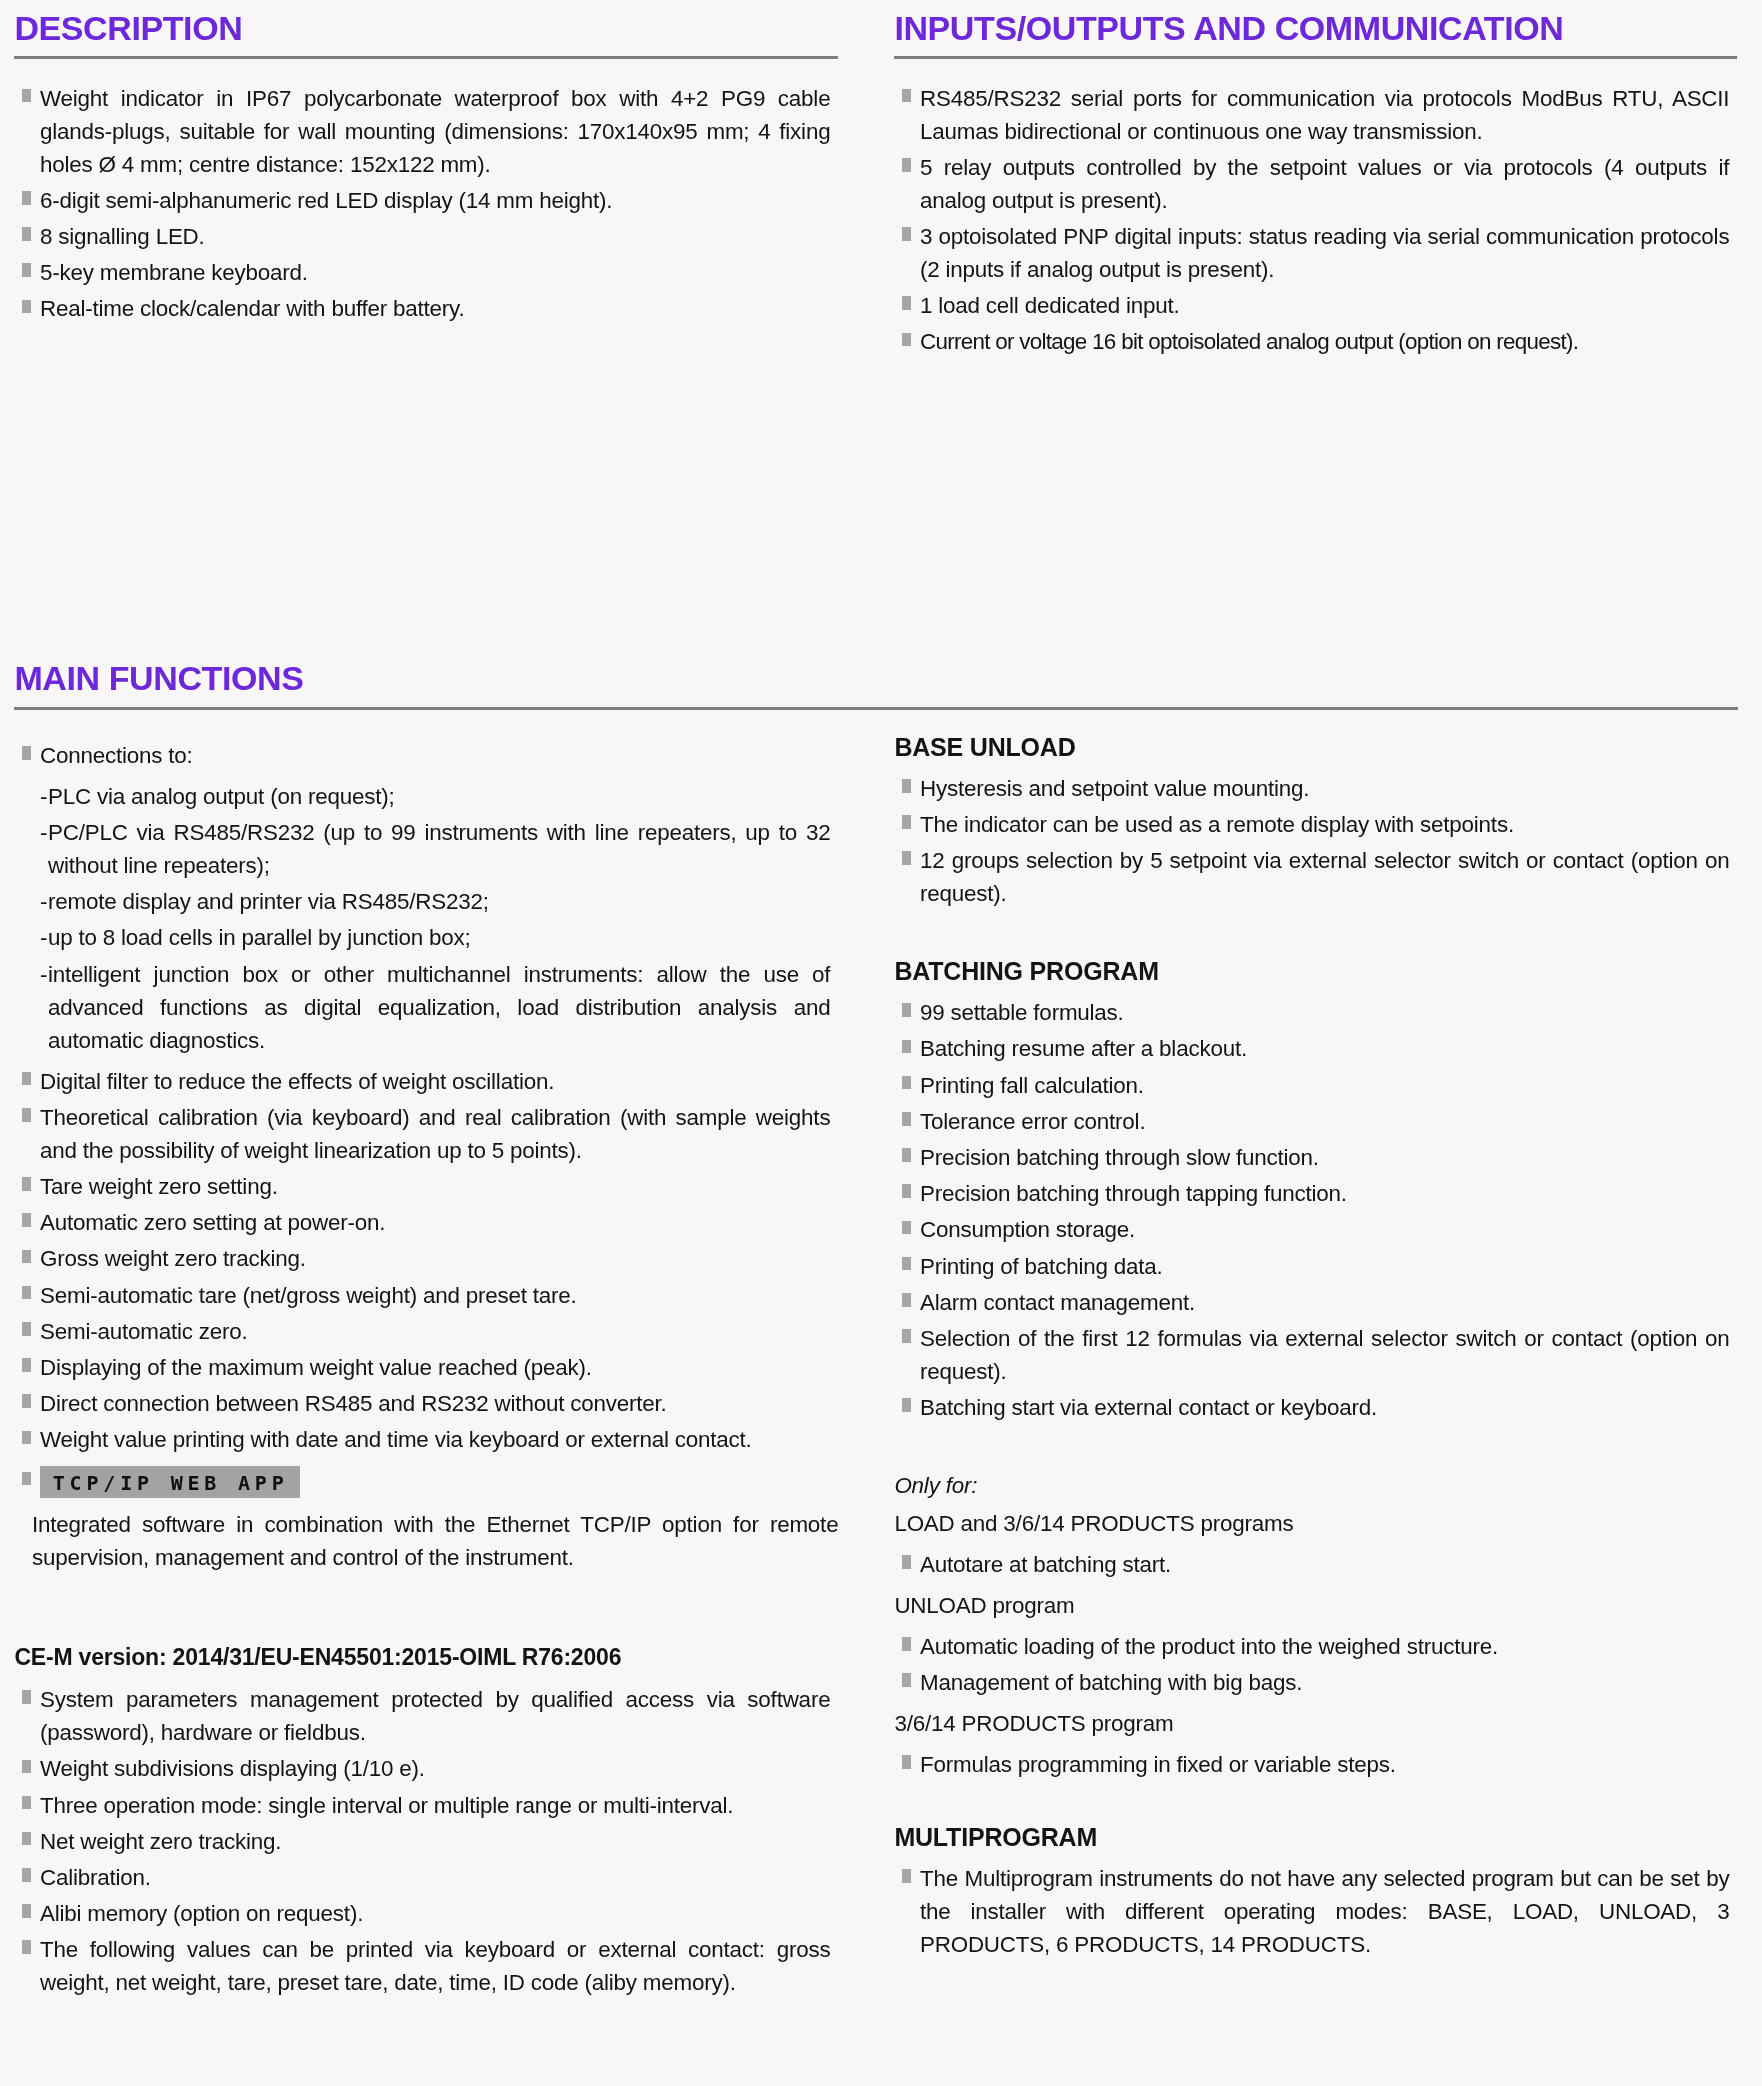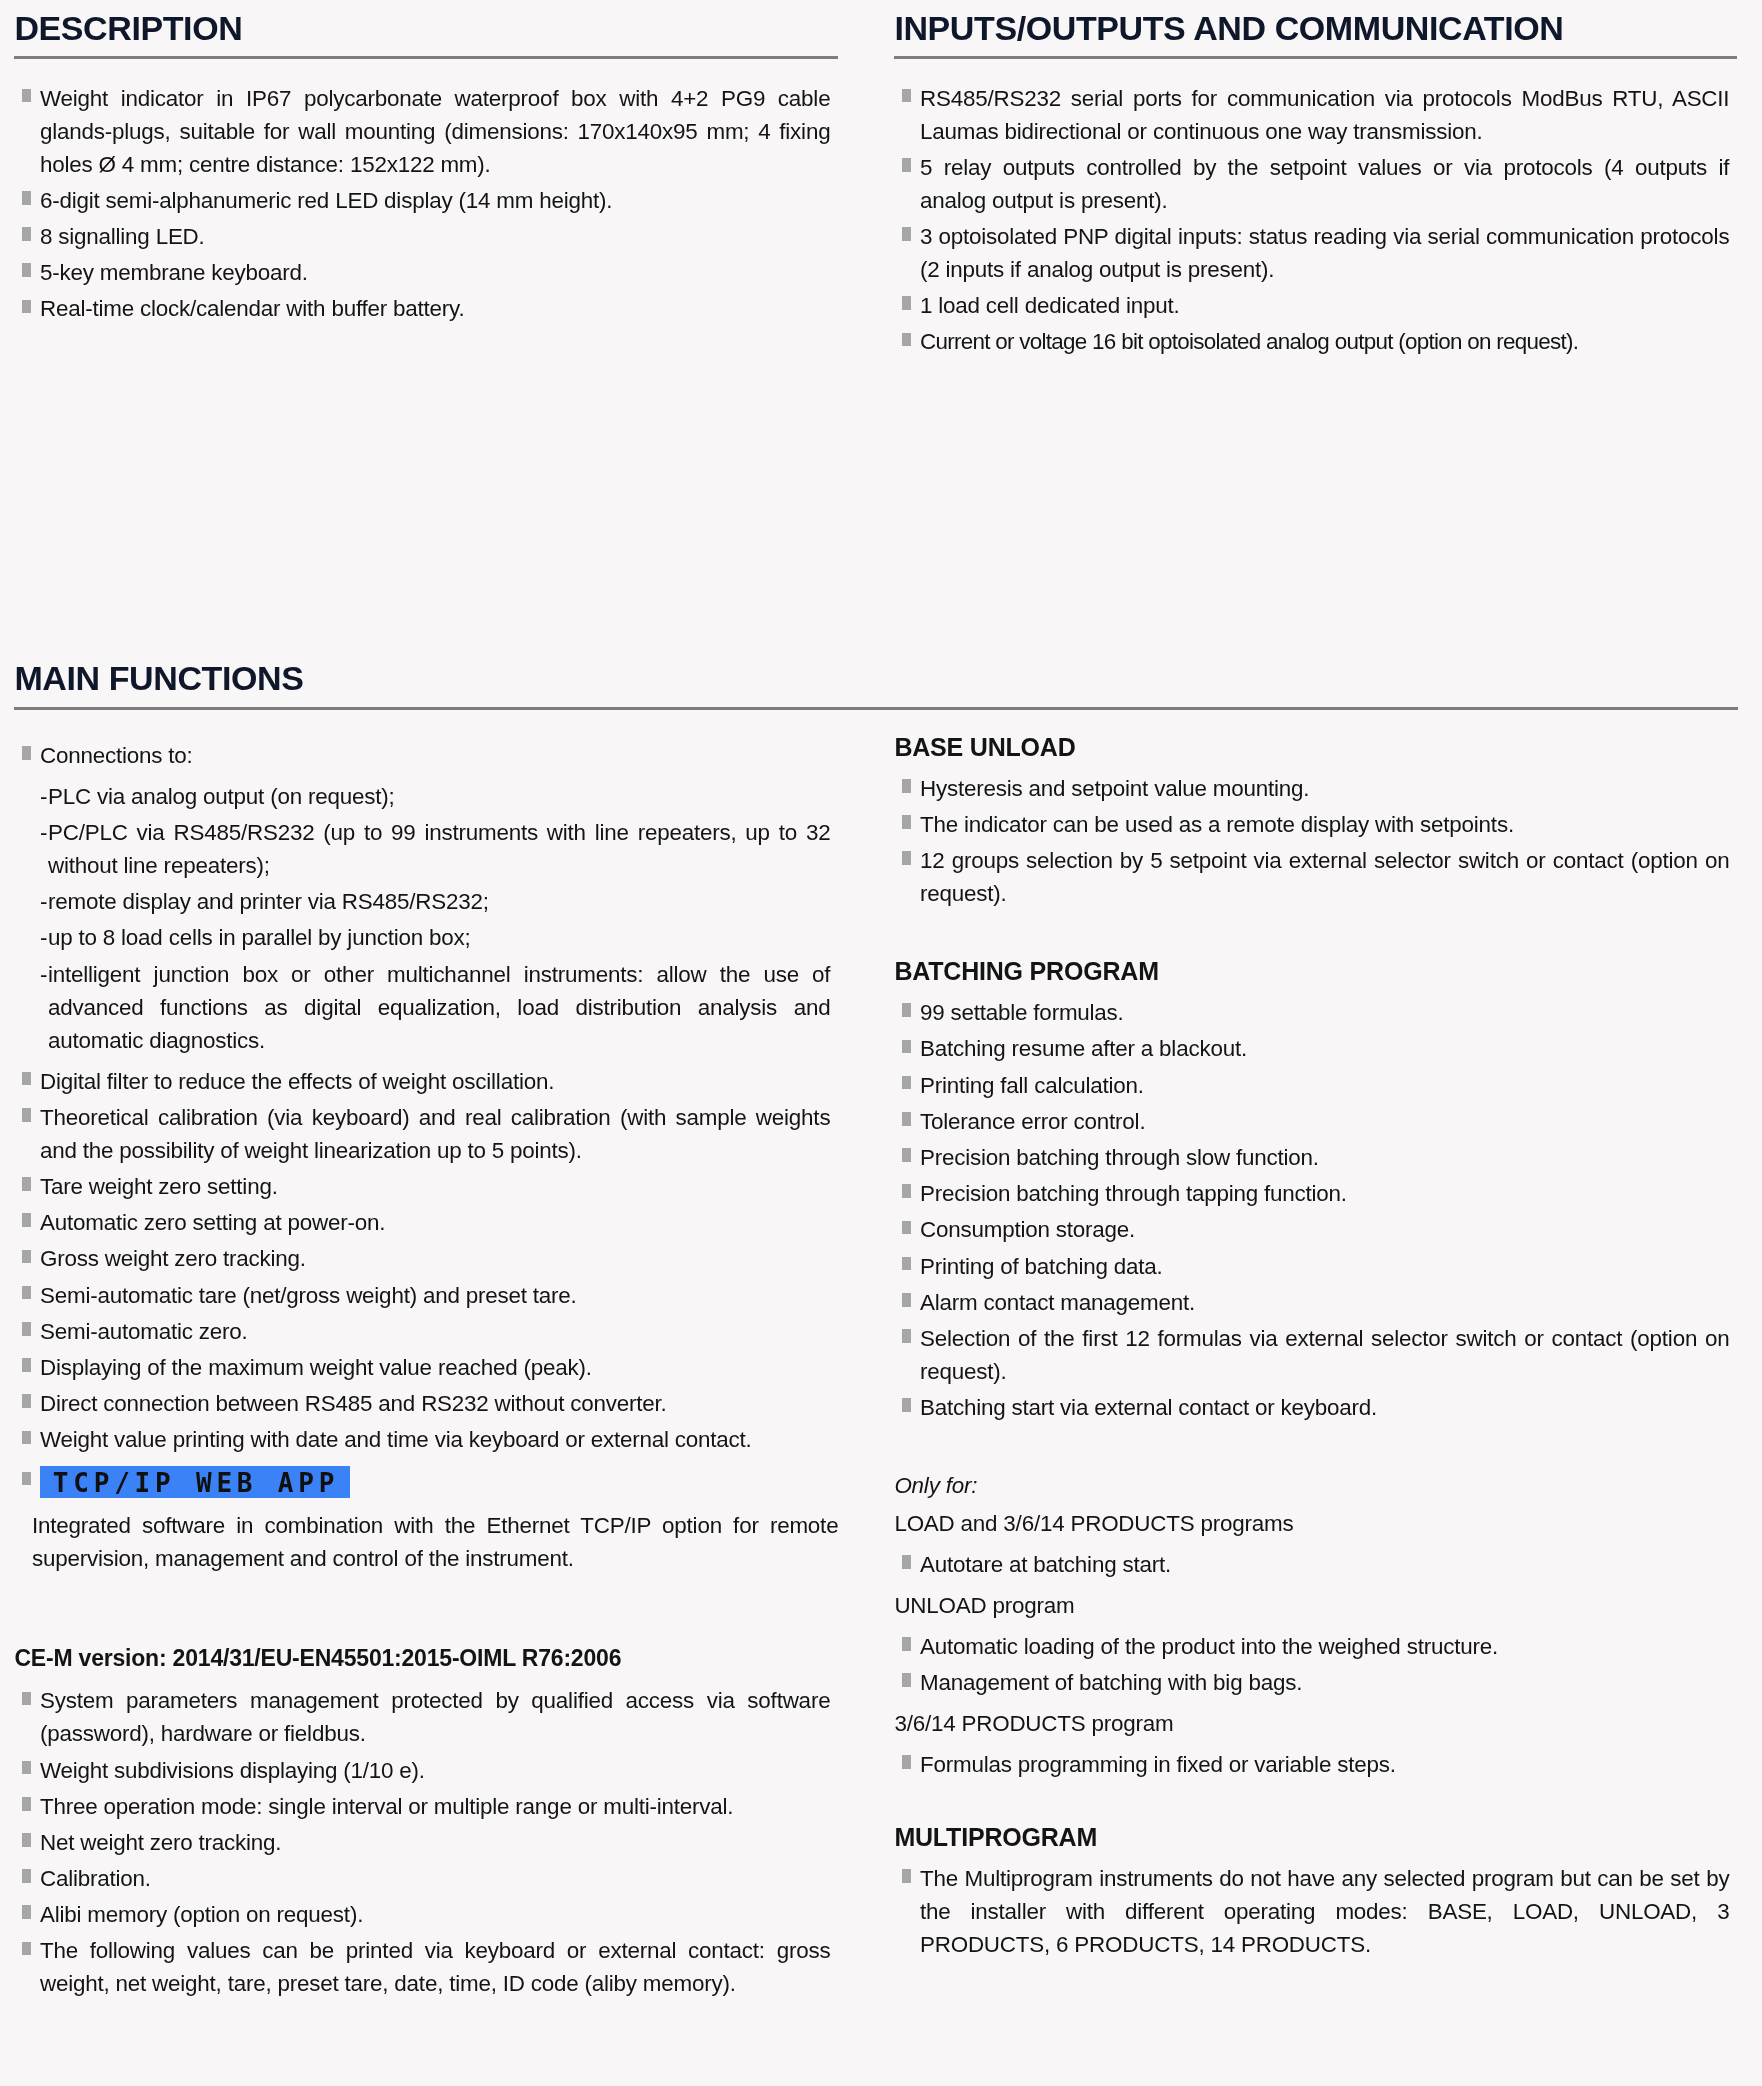--- a/index.html
+++ b/index.html
@@ -6,36 +6,36 @@
   body {
     width:1763px; height:2087px; overflow:hidden;
     background:#f8f6f7; color:#141414;
     font-family:"Liberation Sans", sans-serif;
     font-size:22.4px; line-height:33px; letter-spacing:-0.2px;
   }
   .page { padding:9.6px 25px 0 14.4px; box-sizing:border-box; }
   .row { display:grid; grid-template-columns:824px 843px; column-gap:56px; }
   h2 {
     margin:0 0 9.6px 0; font-size:34px; line-height:37px;
-    font-weight:bold; letter-spacing:-0.4px; color:#0f172a;
+    font-weight:bold; letter-spacing:-0.4px; color:#6d28d9;
   }
   h3 { margin:0 0 6.4px 0; font-size:25px; line-height:33px; font-weight:bold; }
   .rule { height:0; border-top:3.2px solid #7d7d7d; margin:0 0 22.4px 0; }
   .mf { margin-top:294px; }
   .mf .rule { margin-bottom:21px; }
   ul { list-style:none; margin:8px; padding:0; }
   li { position:relative; padding-left:17.6px; text-align:justify; margin-bottom:3.2px; }
   .sq { position:absolute; left:0; top:7.2px; width:8.8px; height:13.6px; background:#a6a6a6; }
   .dlist li { padding-left:25.6px; }
   .dm { position:absolute; left:17.6px; top:0; }
   .tight { letter-spacing:-0.7px; }
   .badge {
-    display:inline-block; background:#3b82f6; color:#101010;
+    display:inline-block; background:#a3a3a3; color:#101010;
     font-family:"DejaVu Sans Mono", monospace; font-weight:bold;
-    font-size:26px; line-height:24px; letter-spacing:4.8px;
+    font-size:20px; line-height:24px; letter-spacing:4.8px;
     padding:4.8px 11.2px 3.2px 12.8px; margin:1.6px 0;
   }
   .tcp-text { margin:3.2px 0 0 17.6px; text-align:justify; }
   .cem { margin:67px 0 9.6px 0; font-weight:bold; font-size:23px; }
   .gap-md { margin-top:45px; }
   .gap-sm { margin-top:40px; }
   .onlyfor { margin:45px 0 4.8px 0; font-style:italic; }
   .plainhead { margin:0 0 4.8px 0; }
   p { margin:0; }
 </style>

